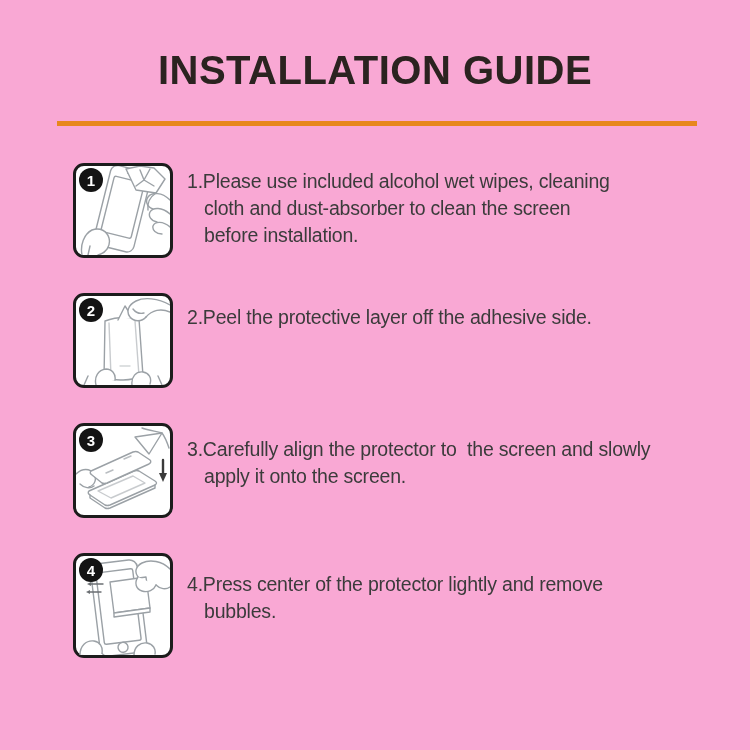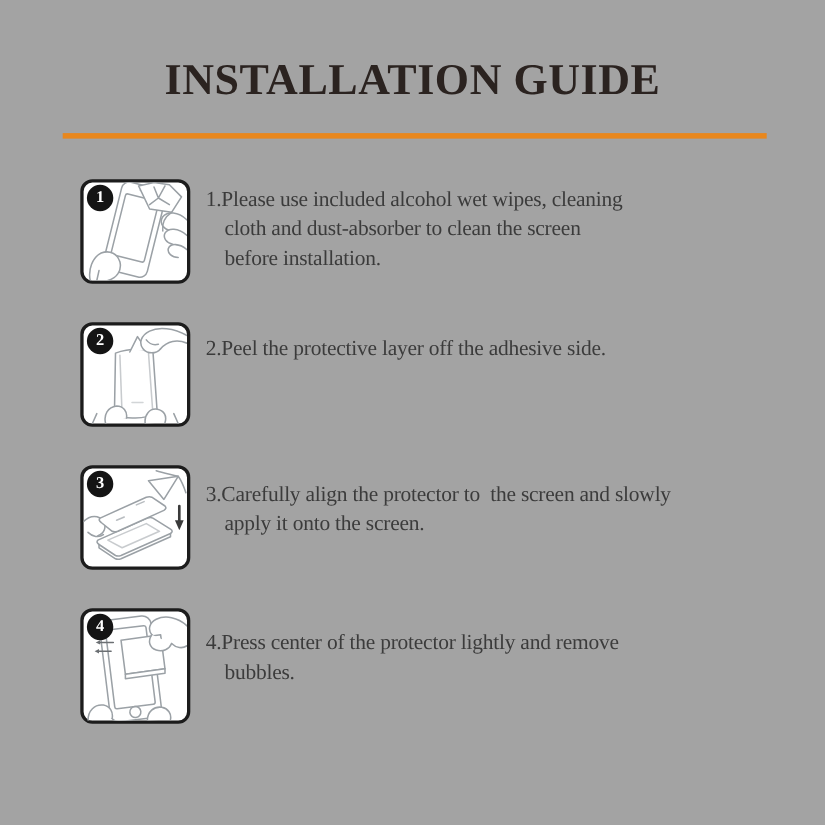--- a/index.html
+++ b/index.html
@@ -1,18 +1,18 @@
 <!DOCTYPE html>
 <html><head>
 <meta charset="utf-8">
 <style>
   html,body { margin:0; padding:0; background:#ffffff; }
   .page {
-    position:relative; width:750px; height:750px; background:#a3a3a3;
-    font-family:Liberation Serif, serif; overflow:hidden;
+    position:relative; width:750px; height:750px; background:#f9a8d4;
+    font-family:Liberation Sans, sans-serif; overflow:hidden;
   }
   .title {
     position:absolute; top:48px; left:0; width:100%; margin:0;
     text-align:center; font-size:40px; font-weight:bold; letter-spacing:0.5px;
     color:#2b2320;
   }
   .rule { position:absolute; top:121px; left:57px; width:640px; height:5px; background:#e8871d; }
   .step { position:absolute; left:0; width:750px; height:0; }
   .figure {
     position:absolute; left:73px; top:0; width:94px;

